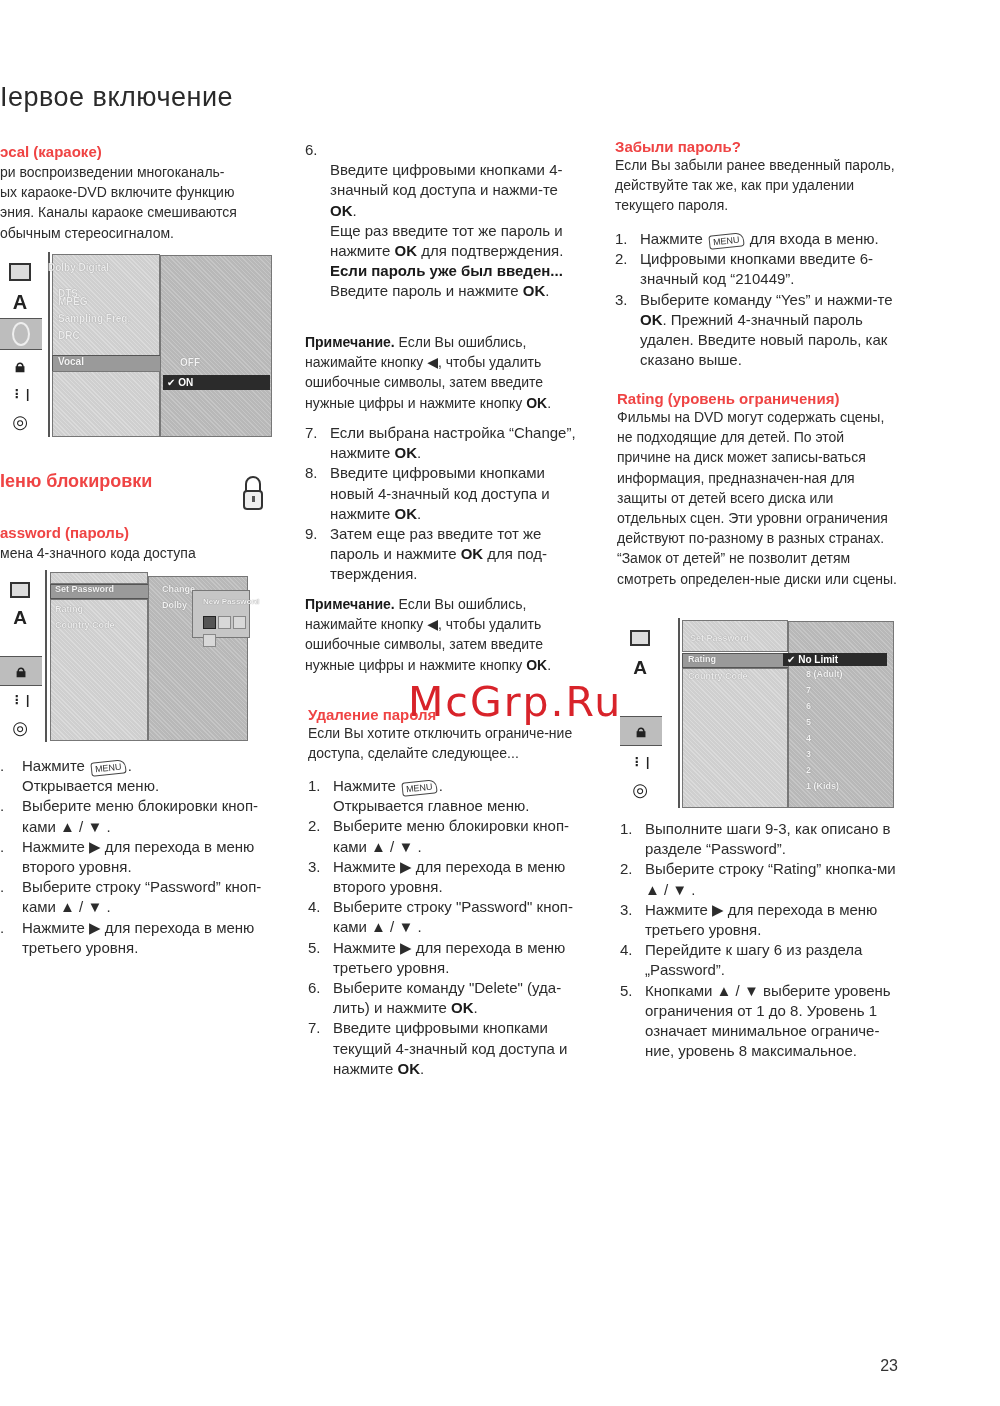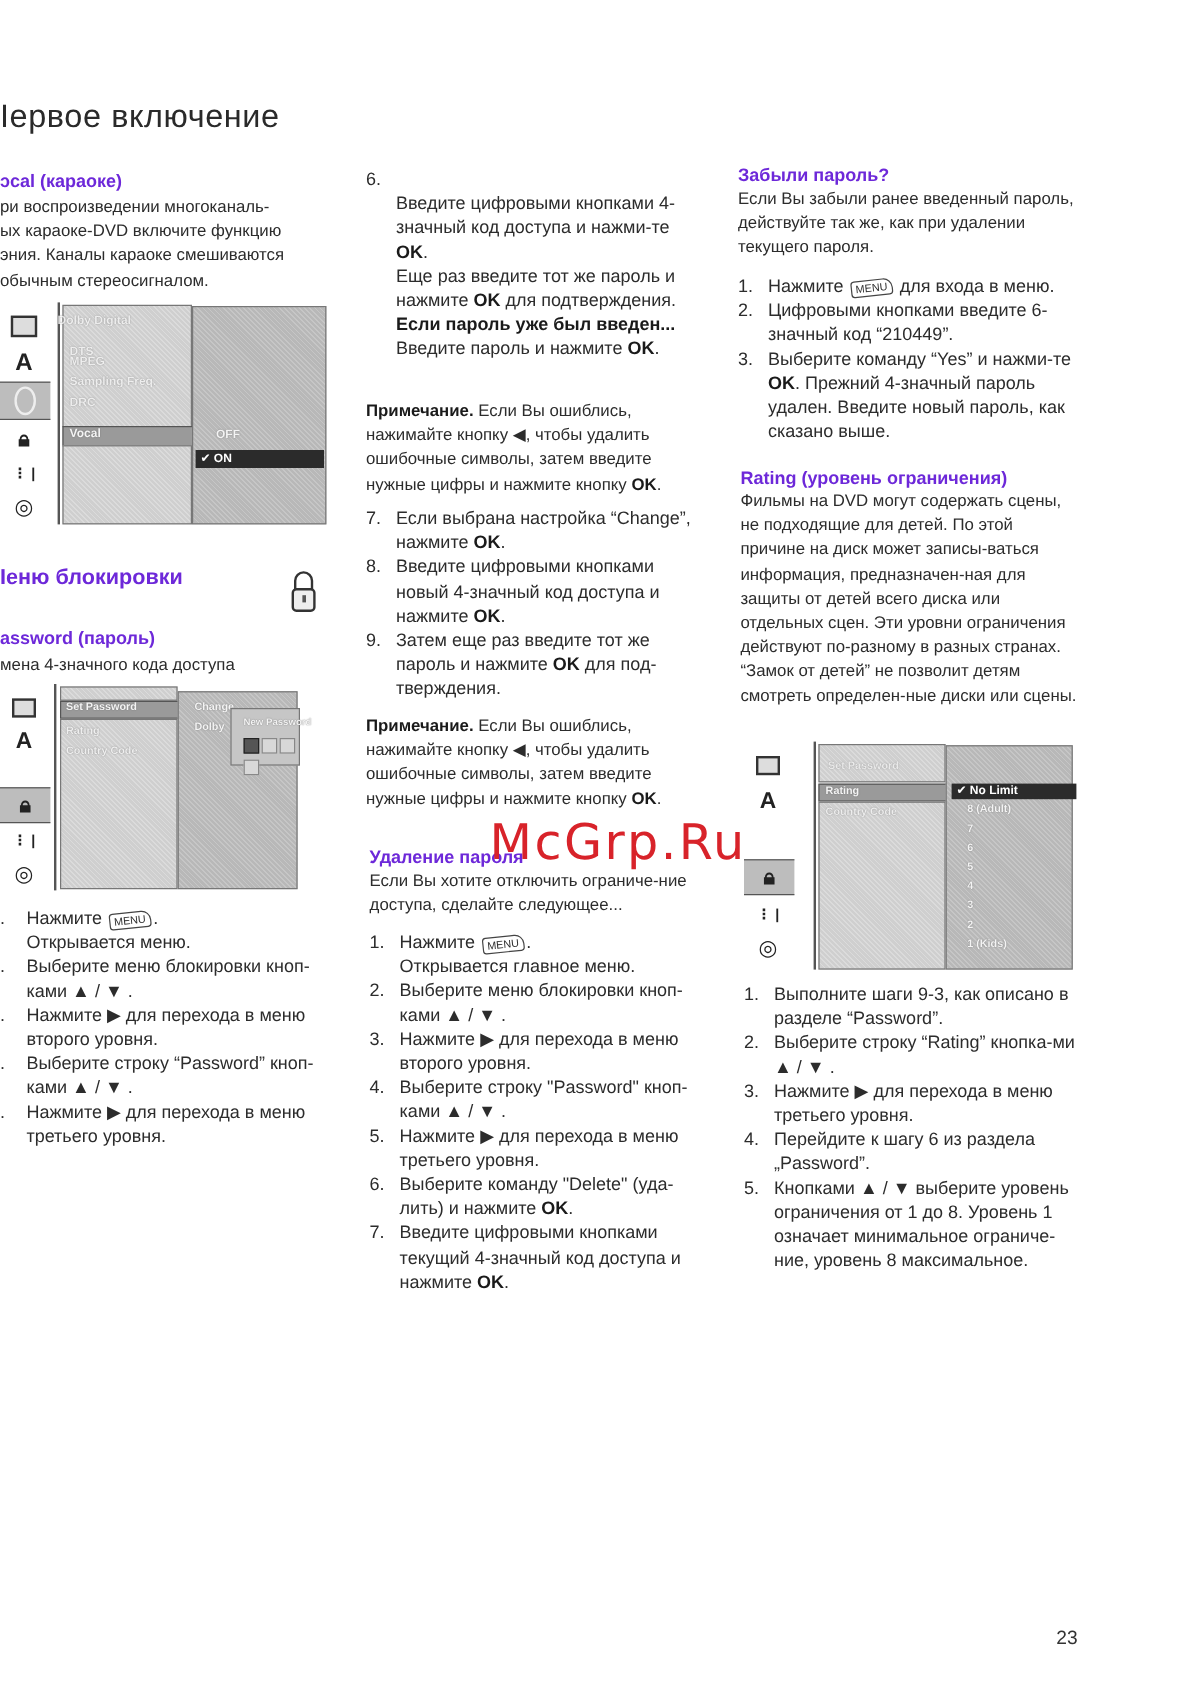--- a/index.html
+++ b/index.html
@@ -1,20 +1,20 @@
 <!DOCTYPE html>
 <html><head>
 <meta charset="utf-8">
 <style>
   html, body { margin:0; padding:0; background:#ffffff; }
   body { width:1000px; height:1406px; position:relative; overflow:hidden;
          font-family:"Liberation Sans", "DejaVu Sans", sans-serif; color:#2a2a2a; }
   .abs { position:absolute; }
   .page-title { left:0; top:82px; font-size:27px; letter-spacing:0.5px; color:#2a2a2a; font-weight:normal; margin:0;text-align:center; }
-  .h3 { font-weight:bold; font-size:15px; color:#6d28d9; margin:0; }
+  .h3 { font-weight:bold; font-size:15px; color:#ef4444; margin:0; }
   .p { font-size:14px; line-height:20.2px; margin:0; color:#2c2c2c; }
   .b { font-weight:bold; color:#1a1a1a; }
   ol.steps { list-style:none; margin:0; padding:0; }
   ol.steps li { position:relative; padding-left:25px; font-size:15px; line-height:20.2px; color:#2c2c2c; }
   ol.steps li .num { position:absolute; left:0; top:0; }
   .menu-key { display:inline-block; font-size:9px; border:1px solid #444; border-radius:3px 8px 3px 3px; padding:0 3px; line-height:12px; transform:rotate(-6deg); margin:0 2px; font-weight:normal; }
   
   .osd { position:absolute; background:#fff; }
   .osd .iconcol { position:absolute; left:0; top:0; width:40px; height:100%; }
   .osd .ic { position:absolute; left:6px; width:28px; height:28px; display:flex; align-items:center; justify-content:center; font-weight:bold; color:#222; font-size:18px; }
@@ -196,21 +196,21 @@
     <div class="ic" style="top:158px;">◎</div>
   </div>
   <div class="osd vline" style="left:58px; top:0; height:190px;"></div>
   <div class="panel" style="left:62px; top:2px; width:104px; height:30px;"></div>
   <div class="osd-item" style="left:70px; top:15px; font-size:9px; opacity:0.7;">Set Password</div>
   <div class="osd-sel" style="left:62px; top:35px; width:110px; height:13px;"></div>
   <div class="osd-item" style="left:68px; top:36px; font-size:9px;">Rating</div>
   <div class="panel" style="left:62px; top:50px; width:104px; height:138px;"></div>
   <div class="osd-item" style="left:68px; top:53px; font-size:9px; opacity:0.8;">Country Code</div>
   <div class="panel dark" style="left:168px; top:3px; width:104px; height:185px;"></div>
-  <div class="osd-hl" style="left:173px; top:35px; width:100px; height:13px; line-height:13px;">
+  <div class="osd-hl" style="left:163px; top:35px; width:100px; height:13px; line-height:13px;">
     <span>✔</span>
     <span>No Limit</span>
   </div>
   <div class="osd-item" style="left:186px; top:51px; font-size:9px;">8 (Adult)</div>
   <div class="osd-item" style="left:186px; top:67px; font-size:9px;">7</div>
   <div class="osd-item" style="left:186px; top:83px; font-size:9px;">6</div>
   <div class="osd-item" style="left:186px; top:99px; font-size:9px;">5</div>
   <div class="osd-item" style="left:186px; top:115px; font-size:9px;">4</div>
   <div class="osd-item" style="left:186px; top:131px; font-size:9px;">3</div>
   <div class="osd-item" style="left:186px; top:147px; font-size:9px;">2</div>

